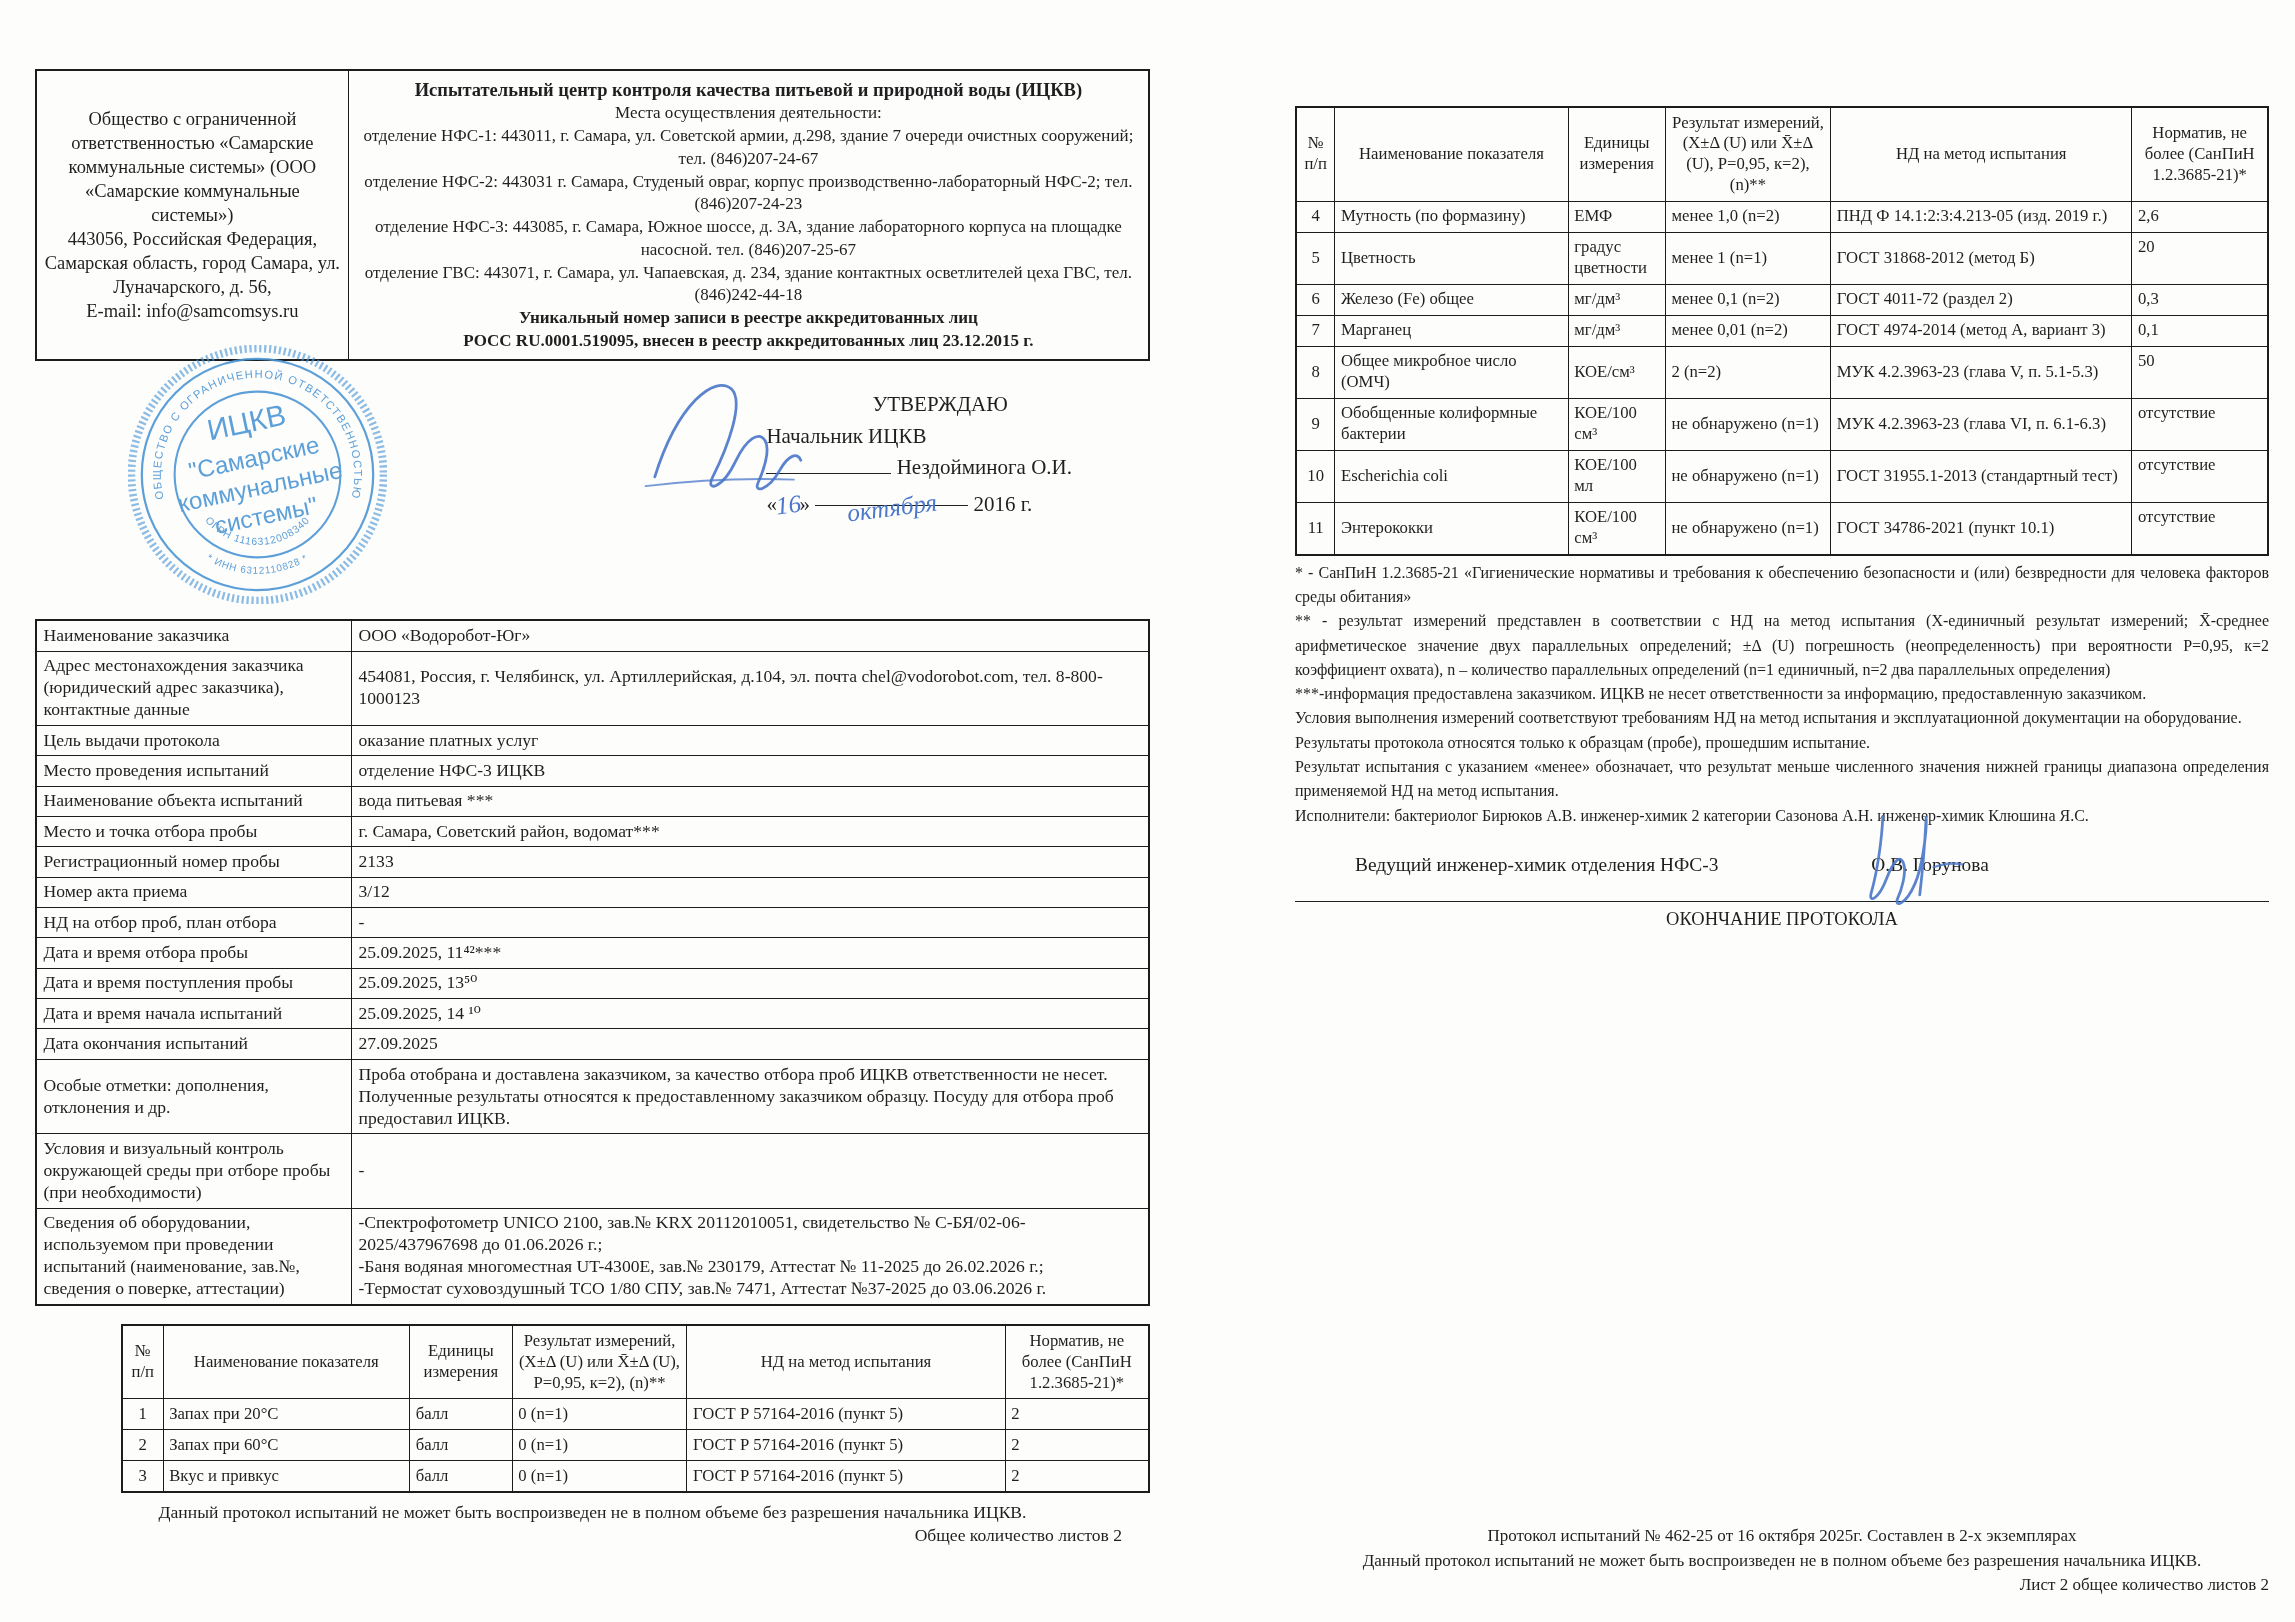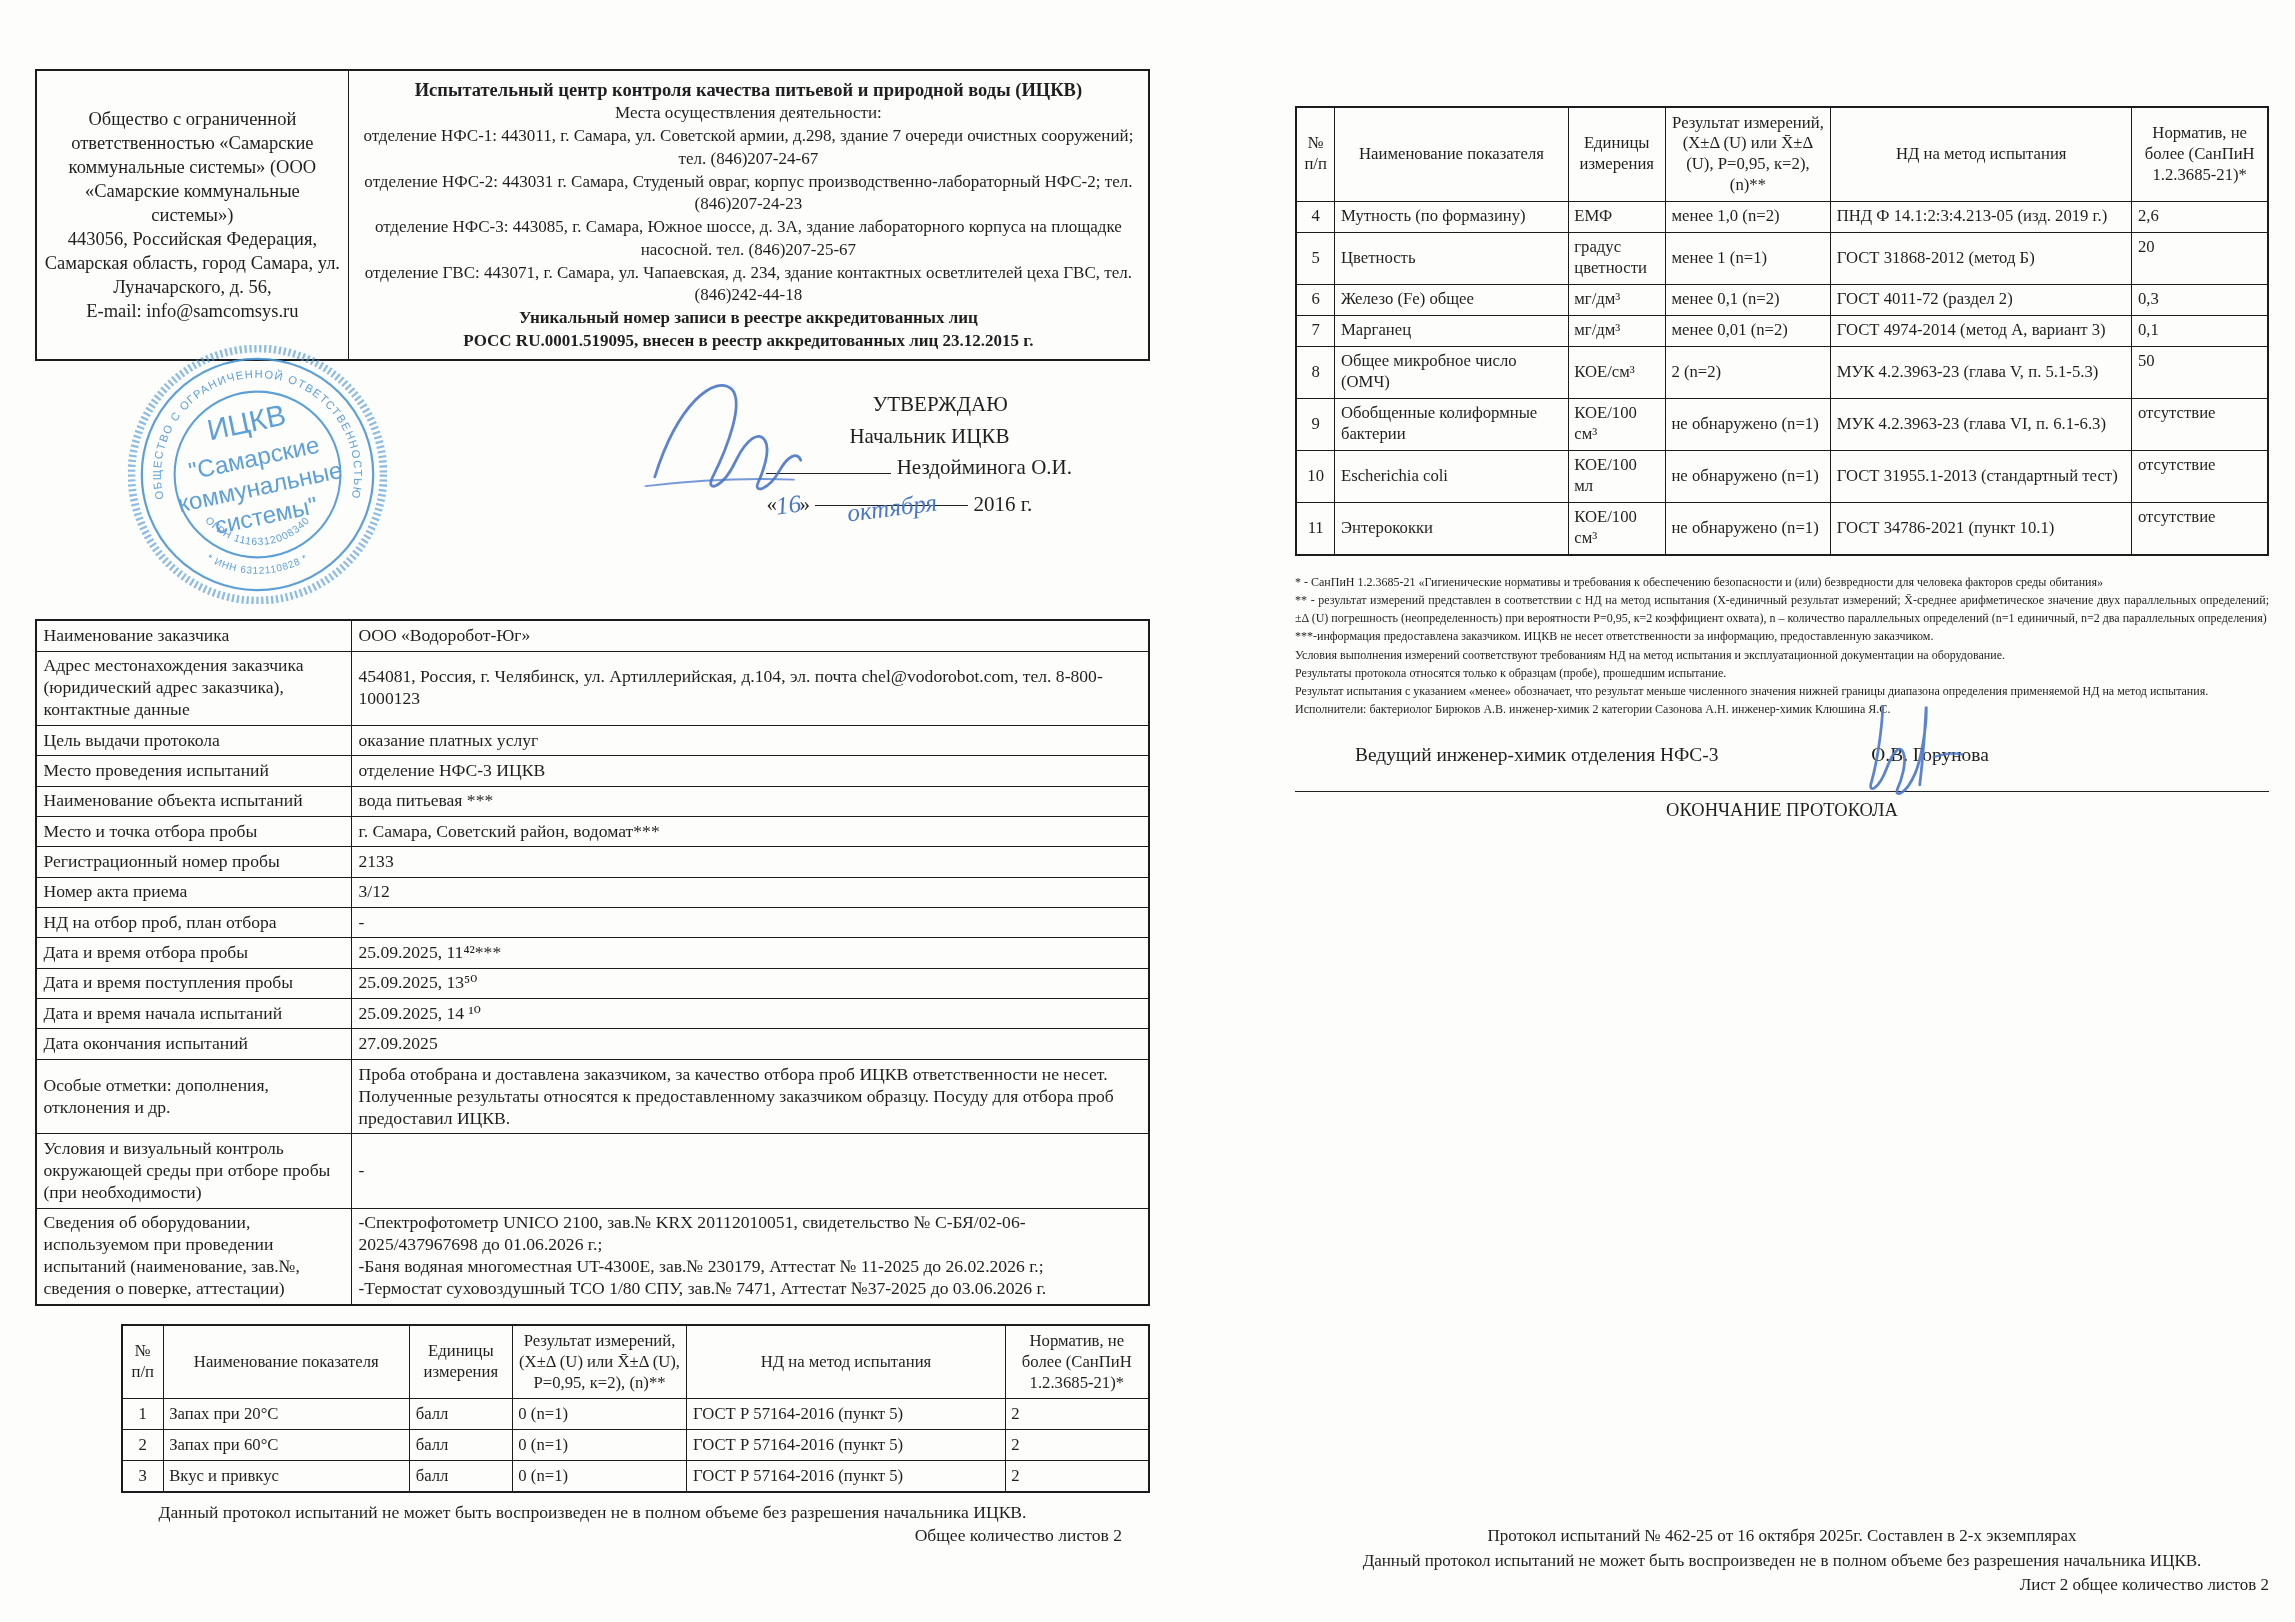--- a/index.html
+++ b/index.html
@@ -12,21 +12,21 @@
   .hdr-table td{border:1.9px solid #1c1c1c;vertical-align:middle;padding:6.5px 7.4px;}
   .hdr-org{width:296px;text-align:center;font-size:18.5px;line-height:1.3;}
   .hdr-org .org-name{font-weight:normal;}
   .hdr-center{text-align:center;font-size:17px;line-height:1.34;}
   .hdr-center .c-title{font-weight:bold;font-size:18.5px;}
   .hdr-center .c-reg{font-weight:bold;}
   .approve-zone{position:relative;height:231px;}
   .stamp{position:absolute;left:93px;top:-16px;width:259px;height:259px;opacity:.9;}
   .approve{position:absolute;right:4.6px;top:28px;width:379px;font-size:21px;line-height:1.5;}
   .approve .a-label{margin-left:106px;}
-  .approve .a-role{margin-left:83px;}
+  .approve .a-role{}
   .u-line{display:inline-block;border-bottom:1.4px solid #222;height:21px;vertical-align:baseline;}
   .hand{color:#4a77c9;font-style:italic;display:inline-block;transform:rotate(-7deg);}
   .hand-day{position:relative;top:1.9px;margin:0 -6.5px;font-size:25px;}
   .hand-month{position:relative;top:5.6px;font-size:25px;}
   .sig-left{position:absolute;left:-139px;top:-28px;pointer-events:none;}
   .doc-title{margin-top:11px;text-align:center;font-size:22px;font-weight:bold;}
   .doc-subtitle{margin-top:6.5px;text-align:center;font-size:20.4px;}
   .info-table{width:100%;margin-top:27px;border:2.3px solid #1c1c1c;font-size:17.6px;line-height:1.25;}
   .info-table td{border:1.9px solid #1c1c1c;padding:3.7px 6.5px;vertical-align:middle;}
   .info-table .lbl{width:301px;}
@@ -37,21 +37,21 @@
   .res-table th{text-align:center;}
   .col-num{width:4%;} .col-name{width:24%;} .col-unit{width:10%;}
   .col-res{width:17%;} .col-met{width:31%;} .col-norm{width:14%;}
   .res-table td.c-num{text-align:center;}
   .res-table td.c-norm{vertical-align:top;}
   .pg1-footer1{margin-top:8.3px;text-align:center;font-size:17.6px;}
   .pg1-footer2{margin-top:2.8px;text-align:right;font-size:17.6px;padding-right:28px;}
   
   .page-right{position:absolute;left:1295px;top:106px;width:974px;}
   .res-right{width:974px;}
-  .footnotes{margin-top:17px;font-size:12px;line-height:1.52;text-align:justify;}
+  .footnotes{margin-top:5px;font-size:16px;line-height:1.52;text-align:justify;}
   .footnotes .fnote{margin:0;}
   .sig-row{position:relative;margin-top:26px;font-size:19.4px;display:flex;align-items:center;}
   .sig-row .pos{margin-left:60px;}
   .sig-row .nm{margin-left:153px;}
   .sig-scribble{position:absolute;left:532px;top:-56px;pointer-events:none;}
   .end-rule{margin-top:25px;border-top:1.9px solid #222;}
   .end-label{margin-top:7.4px;text-align:center;font-size:18.5px;}
   .footer-right{position:absolute;left:1295px;top:1524px;width:974px;font-size:17px;line-height:1.45;}
   .footer-right .fr1,.footer-right .fr2{text-align:center;}
   .footer-right .fr3{text-align:right;}

